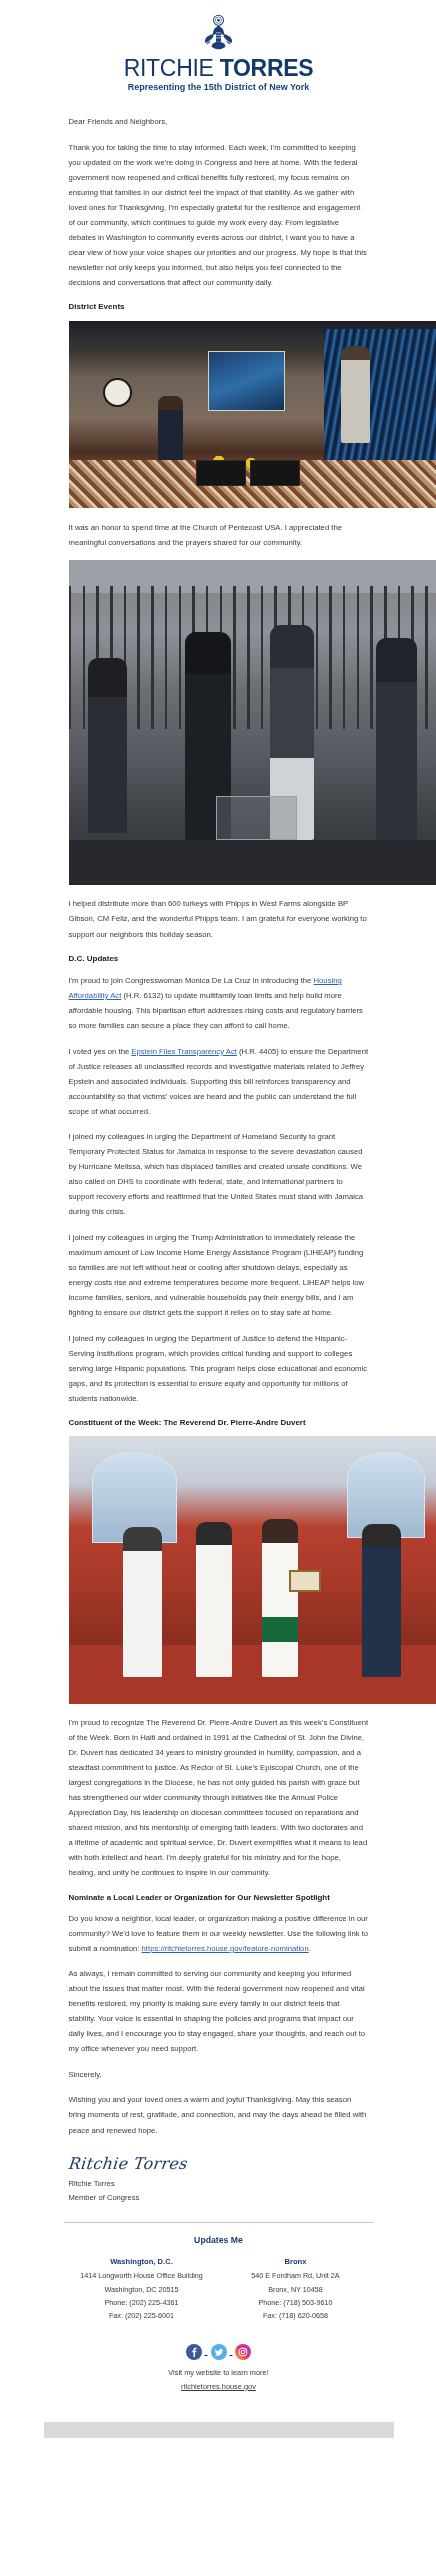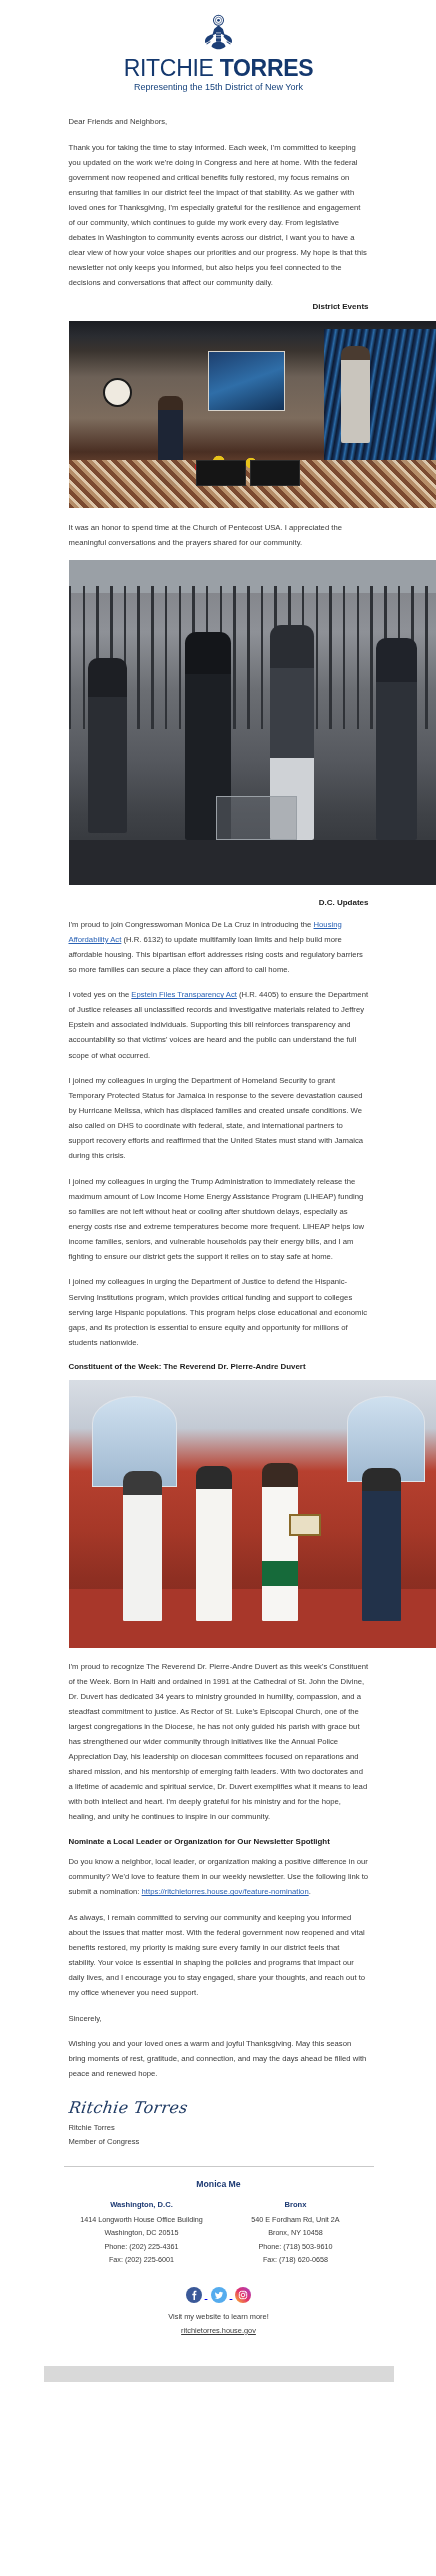--- a/index.html
+++ b/index.html
@@ -13,40 +13,39 @@
   .page { width:350px; margin:0 auto; background:#fff; }
 
   
   .masthead { padding: 13.7px 0 2.5px; text-align:center; }
   .seal { display:block; margin: 0 auto 2.5px; }
   .rep-name {
     font-size: 23px; font-weight: 700; letter-spacing: -0.3px;
     color:#14386e; line-height: 1.05; margin: 3.7px 0 1.2px;
   }
   .rep-name .first { font-weight: 400; }
-  .rep-sub { font-size: 9px; color:#16427c; font-weight:400; margin-bottom: 2.5px; }
+  .rep-sub { font-size: 9px; color:#16427c; font-weight:700; margin-bottom: 2.5px; }
 
   .title-block { text-align:center; padding: 13.7px 0 1.2px; }
   .nl-title { font-size: 15.6px; font-weight: 700; color:#1a1a1a; letter-spacing:-0.2px; }
   .nl-sub { font-size: 7.8px; color:#8c8c8c; margin-top: 3.1px; }
 
   
   .body-wrap { padding: 17.5px 25px 0; }
   p.para {
     font-size: 7.7px;
     line-height: 1.95;
     color: #3a3a3a;
     margin: 0 0 10.6px;
     text-align: left;
   }
   .salutation { margin-bottom: 12.5px; }
   h3.section {
     font-size: 8px; font-weight: 700; color:#1c1c1c;
     margin: 12.5px 0 10px;
-    text-align: right;
   }
   h3.sub-head {
     font-size: 7.9px; font-weight:700; color:#1c1c1c;
     margin: 12.5px 0 8.7px;
   }
   a.link { color:#2a62b5; text-decoration: underline; }
 
   figure.photo { margin: 2.5px 0 11.2px; }
   .ph { width: 387px; display:block; position:relative; overflow:hidden; background:#3a3a3a; }
 
@@ -182,20 +181,21 @@
         <div class="fence"></div>
         <div class="p-a"></div>
         <div class="p-b"></div>
         <div class="p-c"></div>
         <div class="p-d"></div>
         <div class="cart"></div>
         <div class="ground"></div>
       </div>
     </figure>
 
+    <p class="para">I helped distribute more than 600 turkeys with Phipps in West Farms alongside BP Gibson, CM Feliz, and the wonderful Phipps team. I am grateful for everyone working to support our neighbors this holiday season.</p>
 
     <h3 class="section">D.C. Updates</h3>
 
     <p class="para"><span>I'm proud to join Congresswoman Monica De La Cruz in introducing the </span><a class="link" href="#">Housing Affordability Act</a><span> (H.R. 6132) to update multifamily loan limits and help build more affordable housing. This bipartisan effort addresses rising costs and regulatory barriers so more families can secure a place they can afford to call home.</span></p>
 
     <p class="para"><span>I voted yes on the </span><a class="link" href="#">Epstein Files Transparency Act</a><span> (H.R. 4405) to ensure the Department of Justice releases all unclassified records and investigative materials related to Jeffrey Epstein and associated individuals. Supporting this bill reinforces transparency and accountability so that victims' voices are heard and the public can understand the full scope of what occurred.</span></p>
 
     <p class="para">I joined my colleagues in urging the Department of Homeland Security to grant Temporary Protected Status for Jamaica in response to the severe devastation caused by Hurricane Melissa, which has displaced families and created unsafe conditions. We also called on DHS to coordinate with federal, state, and international partners to support recovery efforts and reaffirmed that the United States must stand with Jamaica during this crisis.</p>
     <p class="para">I joined my colleagues in urging the Trump Administration to immediately release the maximum amount of Low Income Home Energy Assistance Program (LIHEAP) funding so families are not left without heat or cooling after shutdown delays, especially as energy costs rise and extreme temperatures become more frequent. LIHEAP helps low income families, seniors, and vulnerable households pay their energy bills, and I am fighting to ensure our district gets the support it relies on to stay safe at home.</p>
     <p class="para">I joined my colleagues in urging the Department of Justice to defend the Hispanic-Serving Institutions program, which provides critical funding and support to colleges serving large Hispanic populations. This program helps close educational and economic gaps, and its protection is essential to ensure equity and opportunity for millions of students nationwide.</p>
@@ -227,21 +227,21 @@
   </div>
 
   <div class="sig-wrap">
     <div class="sig-script">Ritchie Torres</div>
     <div class="sig-name">Ritchie Torres</div>
     <div class="sig-name">Member of Congress</div>
   </div>
 
   <div class="divider"></div>
 
-  <div class="contact-head">Monica Me</div>
+  <div class="contact-head">Updates Me</div>
 
   <div class="offices">
     <div class="office">
       <h4>Washington, D.C.</h4>
       <p>1414 Longworth House Office Building</p>
       <p>Washington, DC 20515</p>
       <p>Phone: (202) 225-4361</p>
       <p>Fax: (202) 225-6001</p>
     </div>
     <div class="office">

